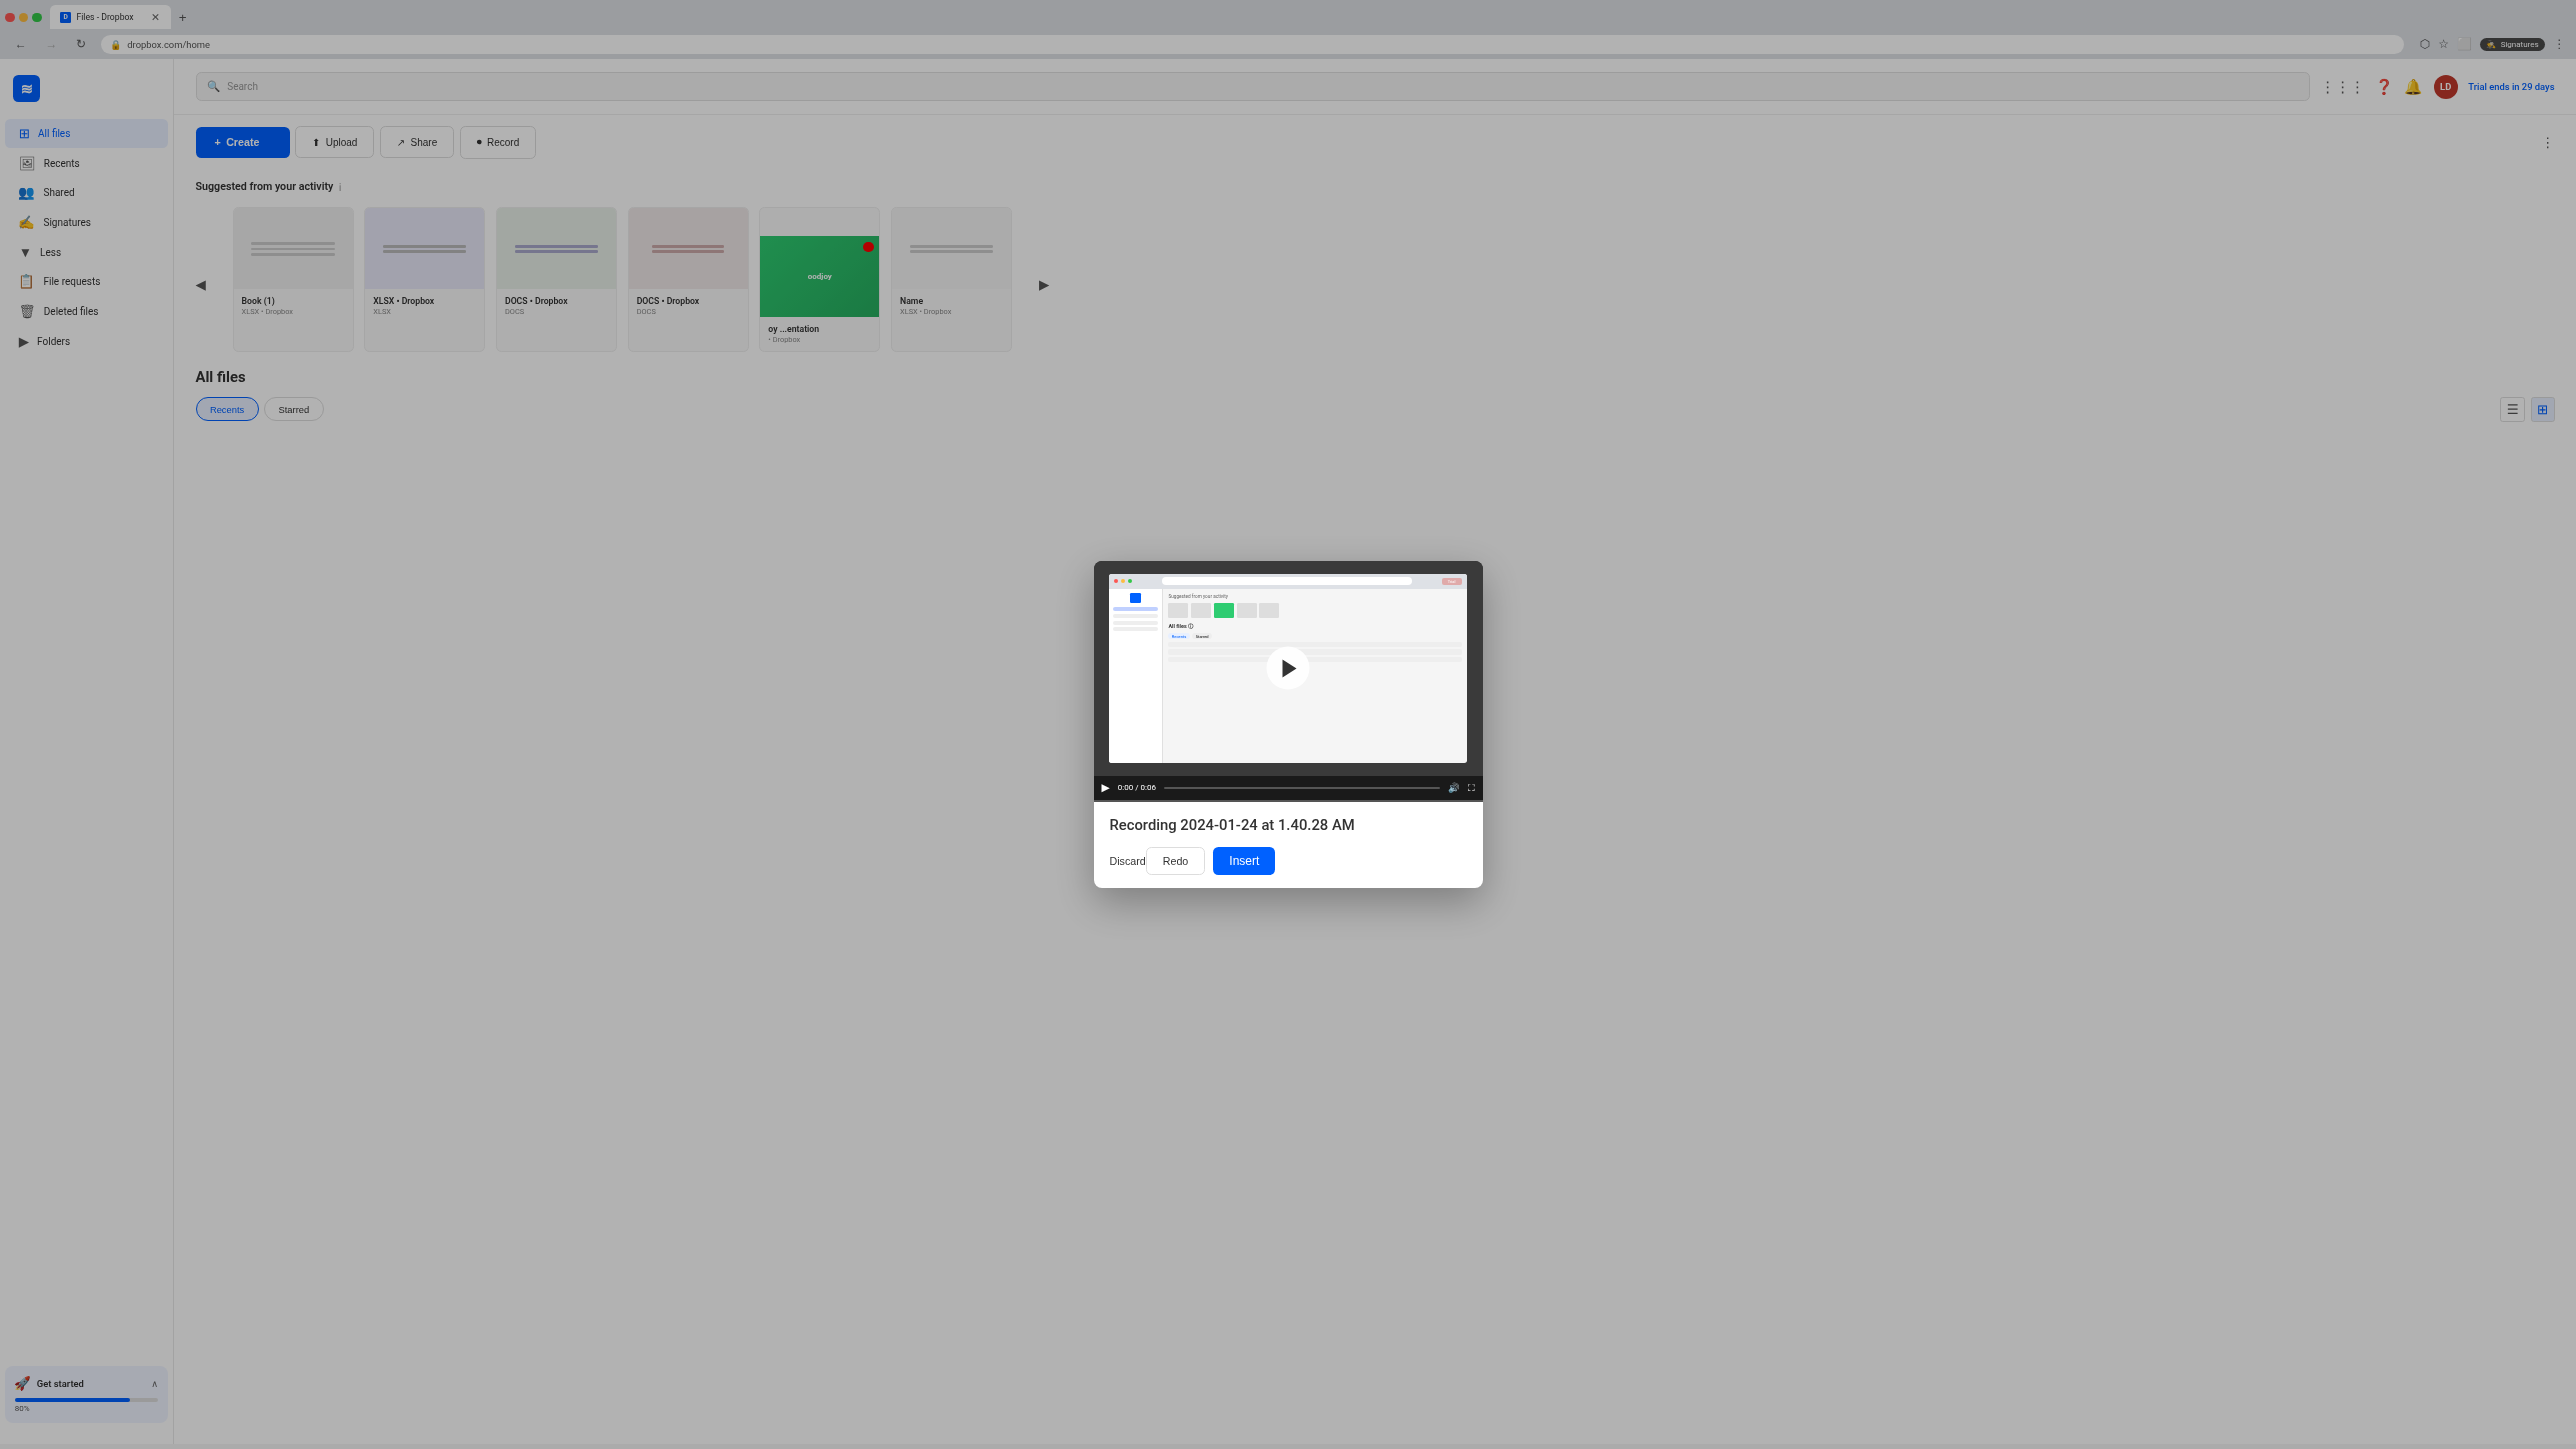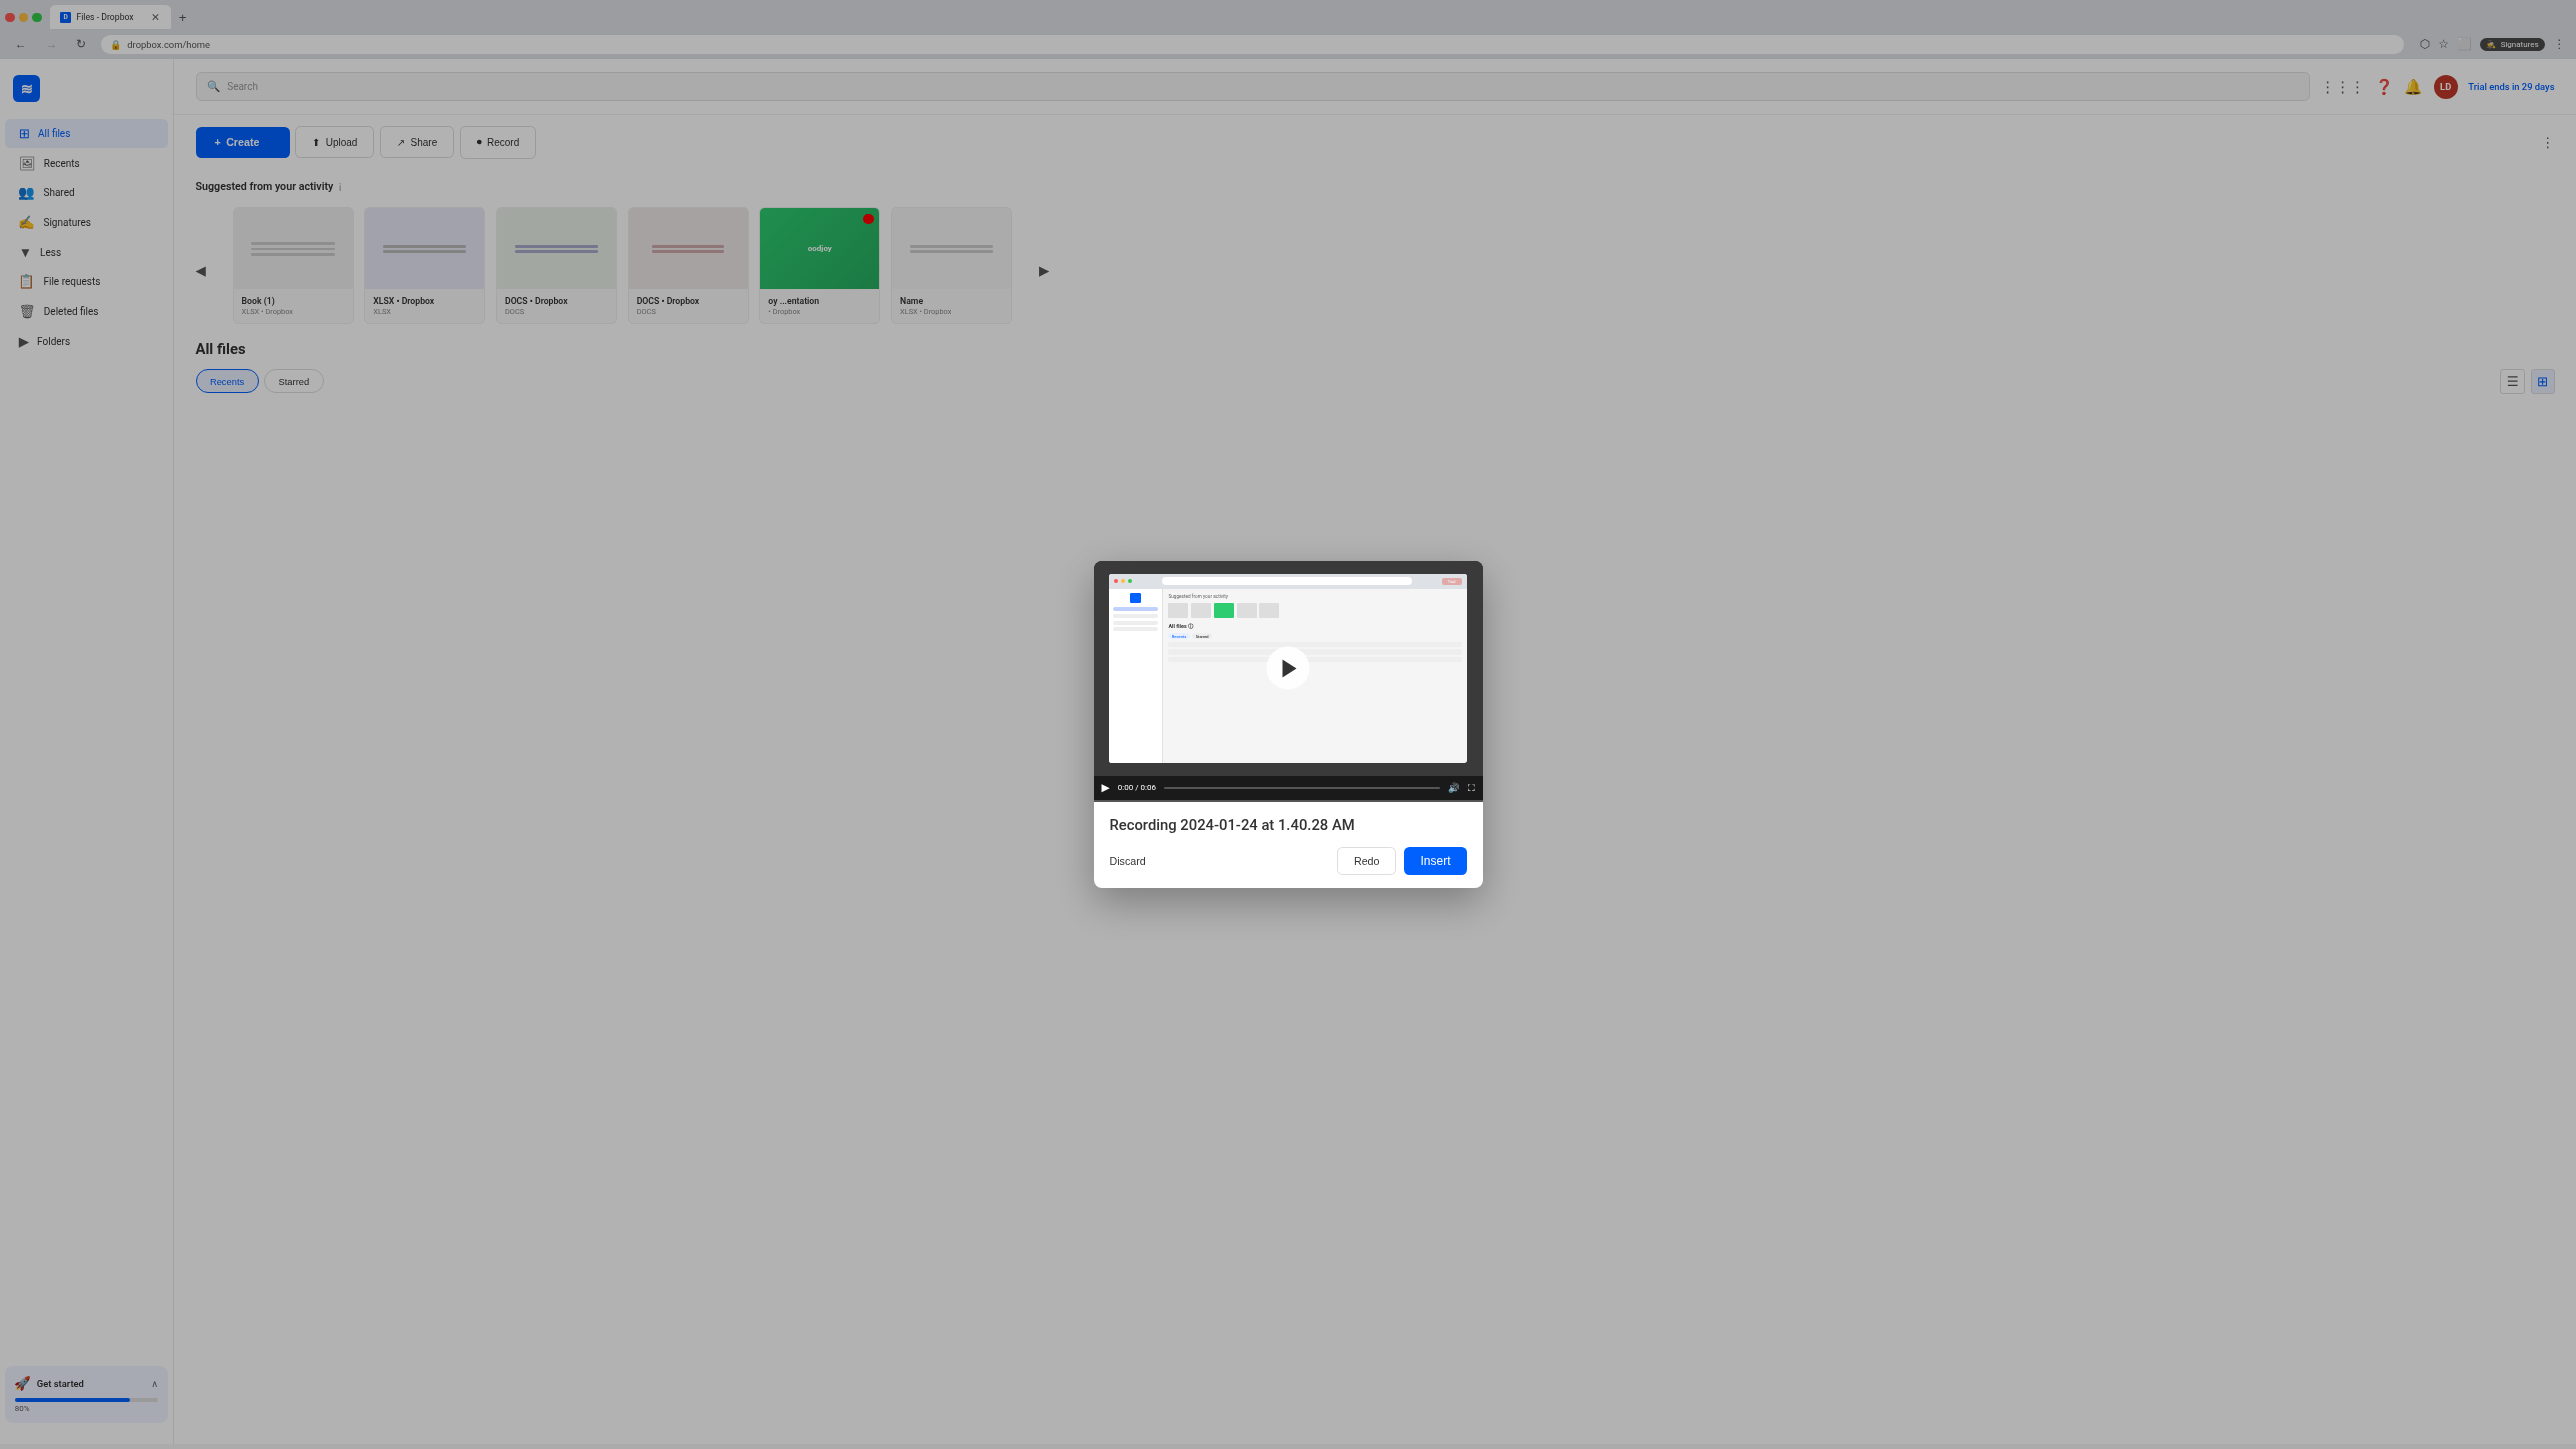--- a/index.html
+++ b/index.html
@@ -126,21 +126,21 @@
     .play-button-overlay { position: absolute; top: 50%; left: 50%; transform: translate(-50%, -50%); width: 43px; height: 43px; background: rgba(255,255,255,0.9); border-radius: 50%; display: flex; align-items: center; justify-content: center; cursor: pointer; }
     .play-triangle { width: 0; height: 0; border-top: 9.4px solid transparent; border-bottom: 9.4px solid transparent; border-left: 14.8px solid #333; margin-left: 2.7px; }
     .video-controls { background: #1a1a1a; padding: 5.4px 8px; display: flex; align-items: center; gap: 8px; }
     .video-play-btn { color: white; font-size: 10.7px; background: none; border: none; cursor: pointer; }
     .video-time { color: white; font-size: 8px; white-space: nowrap; }
     .video-progress { flex: 1; height: 2.7px; background: #555; border-radius: 1.3px; }
     .video-volume { color: white; font-size: 9.4px; background: none; border: none; cursor: pointer; }
     .video-fullscreen { color: white; font-size: 9.4px; background: none; border: none; cursor: pointer; }
     .modal-info { padding: 13.4px 16px; }
     .recording-title { font-size: 14.8px; font-weight: 500; color: #333; margin-bottom: 13.4px; }
-    .modal-actions { display: flex; align-items: center; justify-content: space-between; }
+    .modal-actions { display: flex; align-items: center; justify-content: flex-start; }
     .discard-btn { background: none; border: none; font-size: 10.7px; color: #333; cursor: pointer; padding: 6.7px 0; }
     .modal-right-actions { display: flex; gap: 8px; }
     .redo-btn { background: white; border: 0.7px solid #ddd; border-radius: 5.4px; padding: 6.7px 16px; font-size: 10.7px; cursor: pointer; color: #333; }
     .insert-btn { background: #0061FF; color: white; border: none; border-radius: 5.4px; padding: 6.7px 16px; font-size: 12px; cursor: pointer; font-weight: 500; }
   </style>
 </head>
 <body>
 
 <div class="browser-chrome">
   <div class="browser-tab-bar">
@@ -329,21 +329,21 @@
               <div style="width:60%;height:2.7px;background:#caa;border-radius:1.3px;margin:1.3px;"></div>
             </div>
           </div>
           <div class="file-info">
             <div class="file-name">DOCS • Dropbox</div>
             <div class="file-meta">DOCS</div>
           </div>
         </div>
 
         <div class="file-card">
-          <div class="file-thumb file-thumb-green" style="position:relative;">
+          <div class="file-thumb file-thumb-green" style="position:relative;margin-top:28px;">
             <div class="file-label"></div>
             <span style="color:white;font-size:8px;font-weight:bold;">oodjoy</span>
           </div>
           <div class="file-info">
             <div class="file-name">oy ...entation</div>
             <div class="file-meta">• Dropbox</div>
           </div>
         </div>
 
         <div class="file-card">

